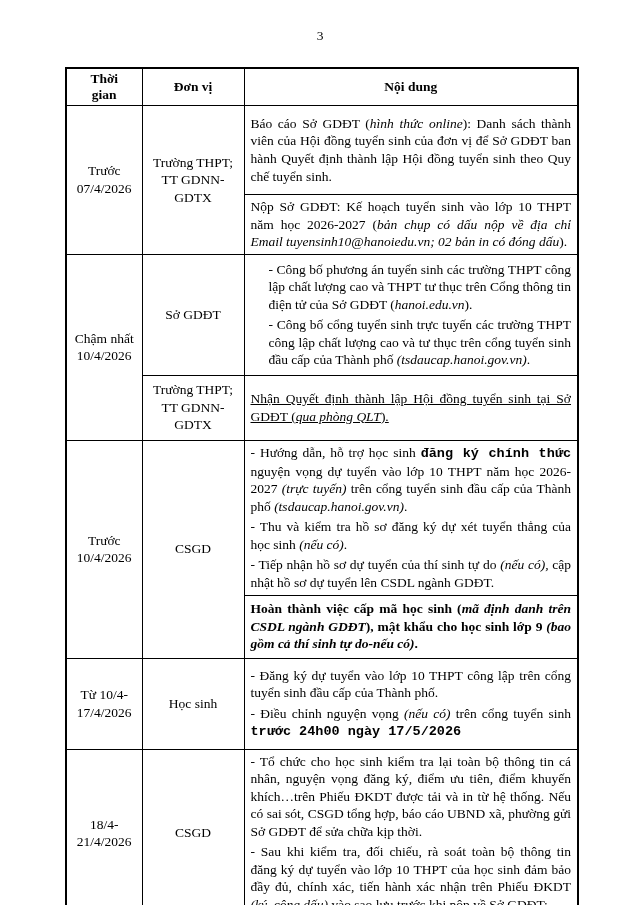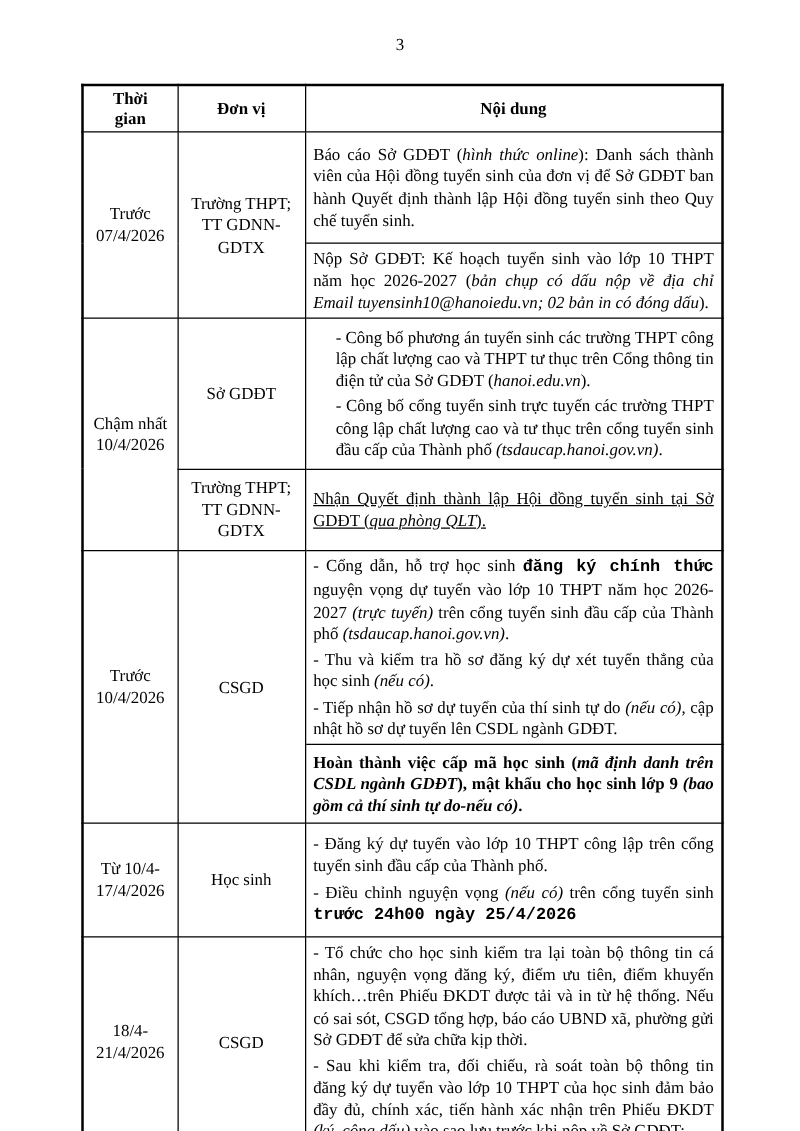--- a/index.html
+++ b/index.html
@@ -131,38 +131,38 @@
         <td class="content-cell">
             <p class="para"><span>Nhận Quyết định thành lập Hội đồng tuyển sinh tại Sở GDĐT (</span><span class="i">qua phòng QLT</span><span>).</span></p>
           </td>
       </tr>
 
       <tr class="r3a">
         <td class="time-cell" rowspan="2">Trước
 10/4/2026</td>
         <td class="unit-cell" rowspan="2">CSGD</td>
         <td class="content-cell">
-            <p class="para"><span>- Cổng dẫn, hỗ trợ học sinh </span><span class="b">đăng ký chính thức</span><span> nguyện vọng dự tuyển vào lớp 10 THPT năm học 2026-2027 </span><span class="i">(trực tuyến)</span><span> trên cổng tuyển sinh đầu cấp của Thành phố </span><span class="i">(tsdaucap.hanoi.gov.vn)</span><span>.</span></p>
+            <p class="para"><span>- Hướng dẫn, hỗ trợ học sinh </span><span class="b">đăng ký chính thức</span><span> nguyện vọng dự tuyển vào lớp 10 THPT năm học 2026-2027 </span><span class="i">(trực tuyến)</span><span> trên cổng tuyển sinh đầu cấp của Thành phố </span><span class="i">(tsdaucap.hanoi.gov.vn)</span><span>.</span></p>
             <p class="para"><span>- Thu và kiểm tra hồ sơ đăng ký dự xét tuyển thẳng của học sinh </span><span class="i">(nếu có)</span><span>.</span></p>
             <p class="para"><span>- Tiếp nhận hồ sơ dự tuyển của thí sinh tự do </span><span class="i">(nếu có),</span><span> cập nhật hồ sơ dự tuyển lên CSDL ngành GDĐT.</span></p>
           </td>
       </tr>
       <tr class="r3b">
         <td class="content-cell">
             <p class="para"><span>Hoàn thành việc cấp mã học sinh (</span><span class="i">mã định danh trên CSDL ngành GDĐT</span><span>), mật khẩu cho học sinh lớp 9 </span><span class="i">(bao gồm cả thí sinh tự do-nếu có)</span><span>.</span></p>
           </td>
       </tr>
 
       <tr class="r4">
         <td class="time-cell">Từ 10/4-
 17/4/2026</td>
         <td class="unit-cell">Học sinh</td>
         <td class="content-cell">
             <p class="para"><span>- Đăng ký dự tuyển vào lớp 10 THPT công lập trên cổng tuyển sinh đầu cấp của Thành phố.</span></p>
-            <p class="para"><span>- Điều chỉnh nguyện vọng </span><span class="i">(nếu có)</span><span> trên cổng tuyển sinh </span><span class="b">trước 24h00 ngày 25/4/2026</span></p>
+            <p class="para"><span>- Điều chỉnh nguyện vọng </span><span class="i">(nếu có)</span><span> trên cổng tuyển sinh </span><span class="b">trước 24h00 ngày 17/5/2026</span></p>
           </td>
       </tr>
 
       <tr class="r5">
         <td class="time-cell">18/4-
 21/4/2026</td>
         <td class="unit-cell">CSGD</td>
         <td class="content-cell">
             <p class="para"><span>- Tổ chức cho học sinh kiểm tra lại toàn bộ thông tin cá nhân, nguyện vọng đăng ký, điểm ưu tiên, điểm khuyến khích…trên Phiếu ĐKDT được tải và in từ hệ thống. Nếu có sai sót, CSGD tổng hợp, báo cáo UBND xã, phường gửi Sở GDĐT để sửa chữa kịp thời.</span></p>
             <p class="para"><span>- Sau khi kiểm tra, đối chiếu, rà soát toàn bộ thông tin đăng ký dự tuyển vào lớp 10 THPT của học sinh đảm bảo đầy đủ, chính xác, tiến hành xác nhận trên Phiếu ĐKDT </span><span class="i">(ký, công dấu)</span><span> vào sao lưu trước khi nộp về Sở GDĐT;</span></p>

